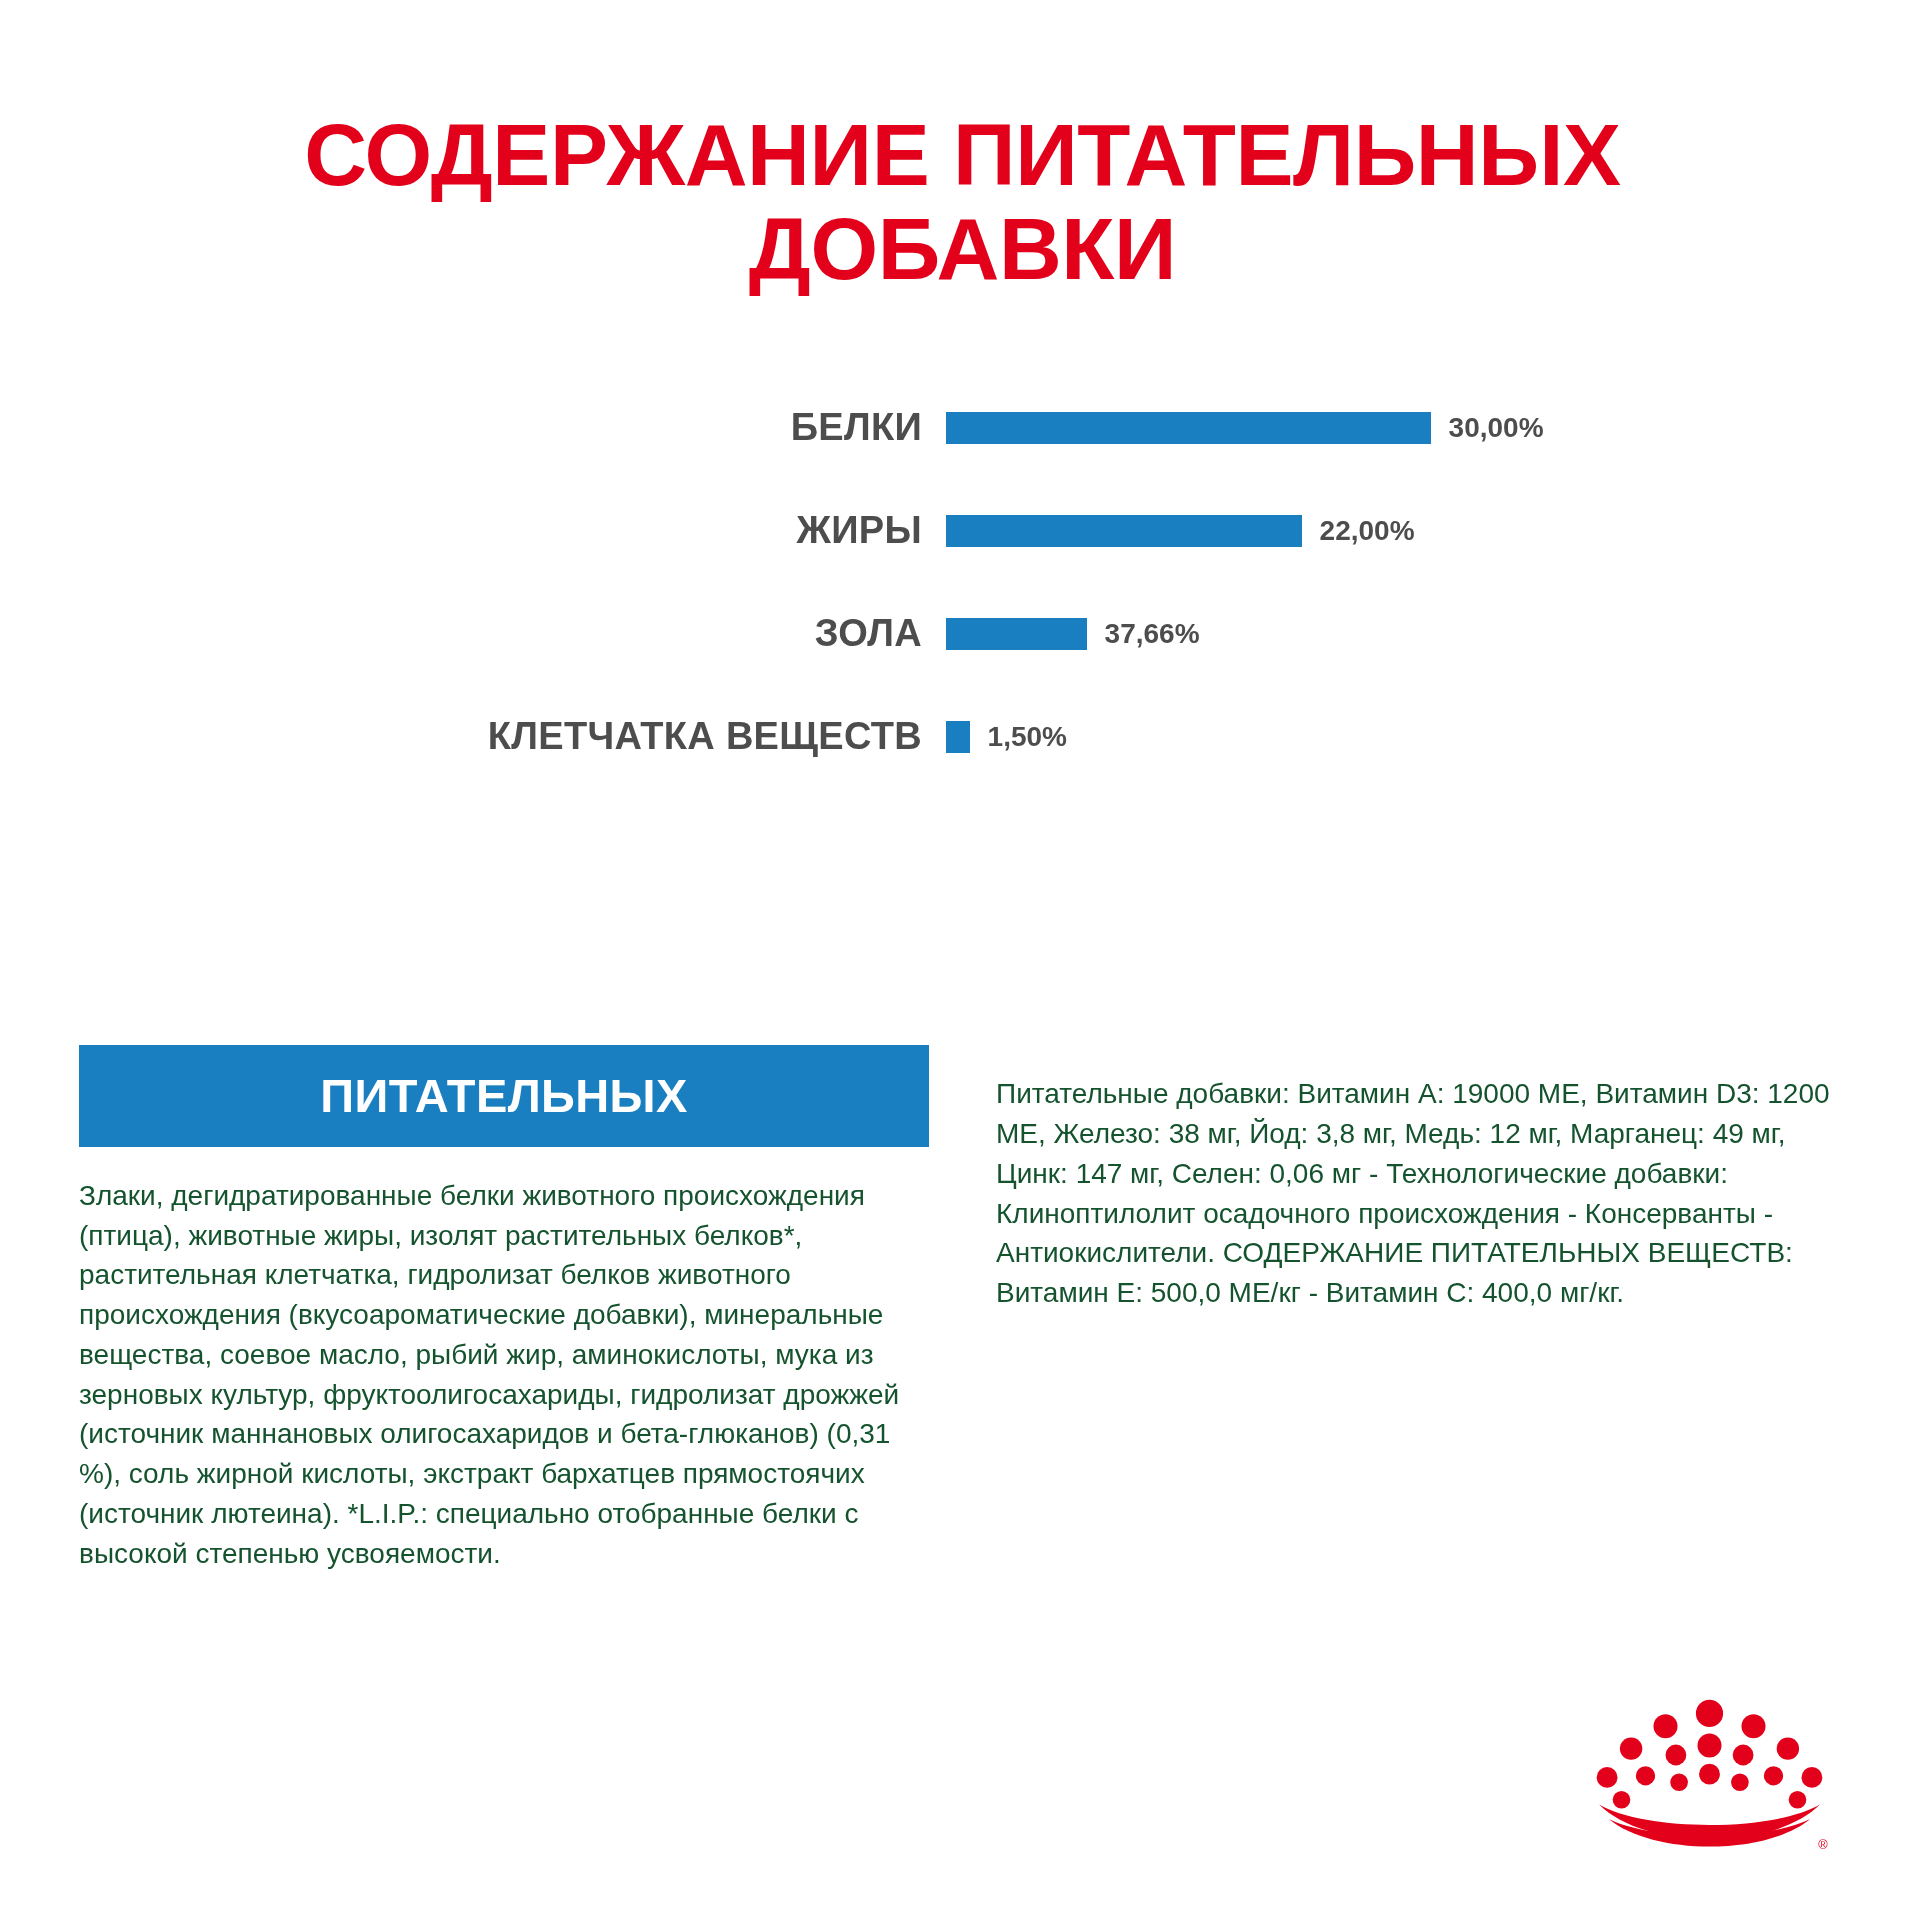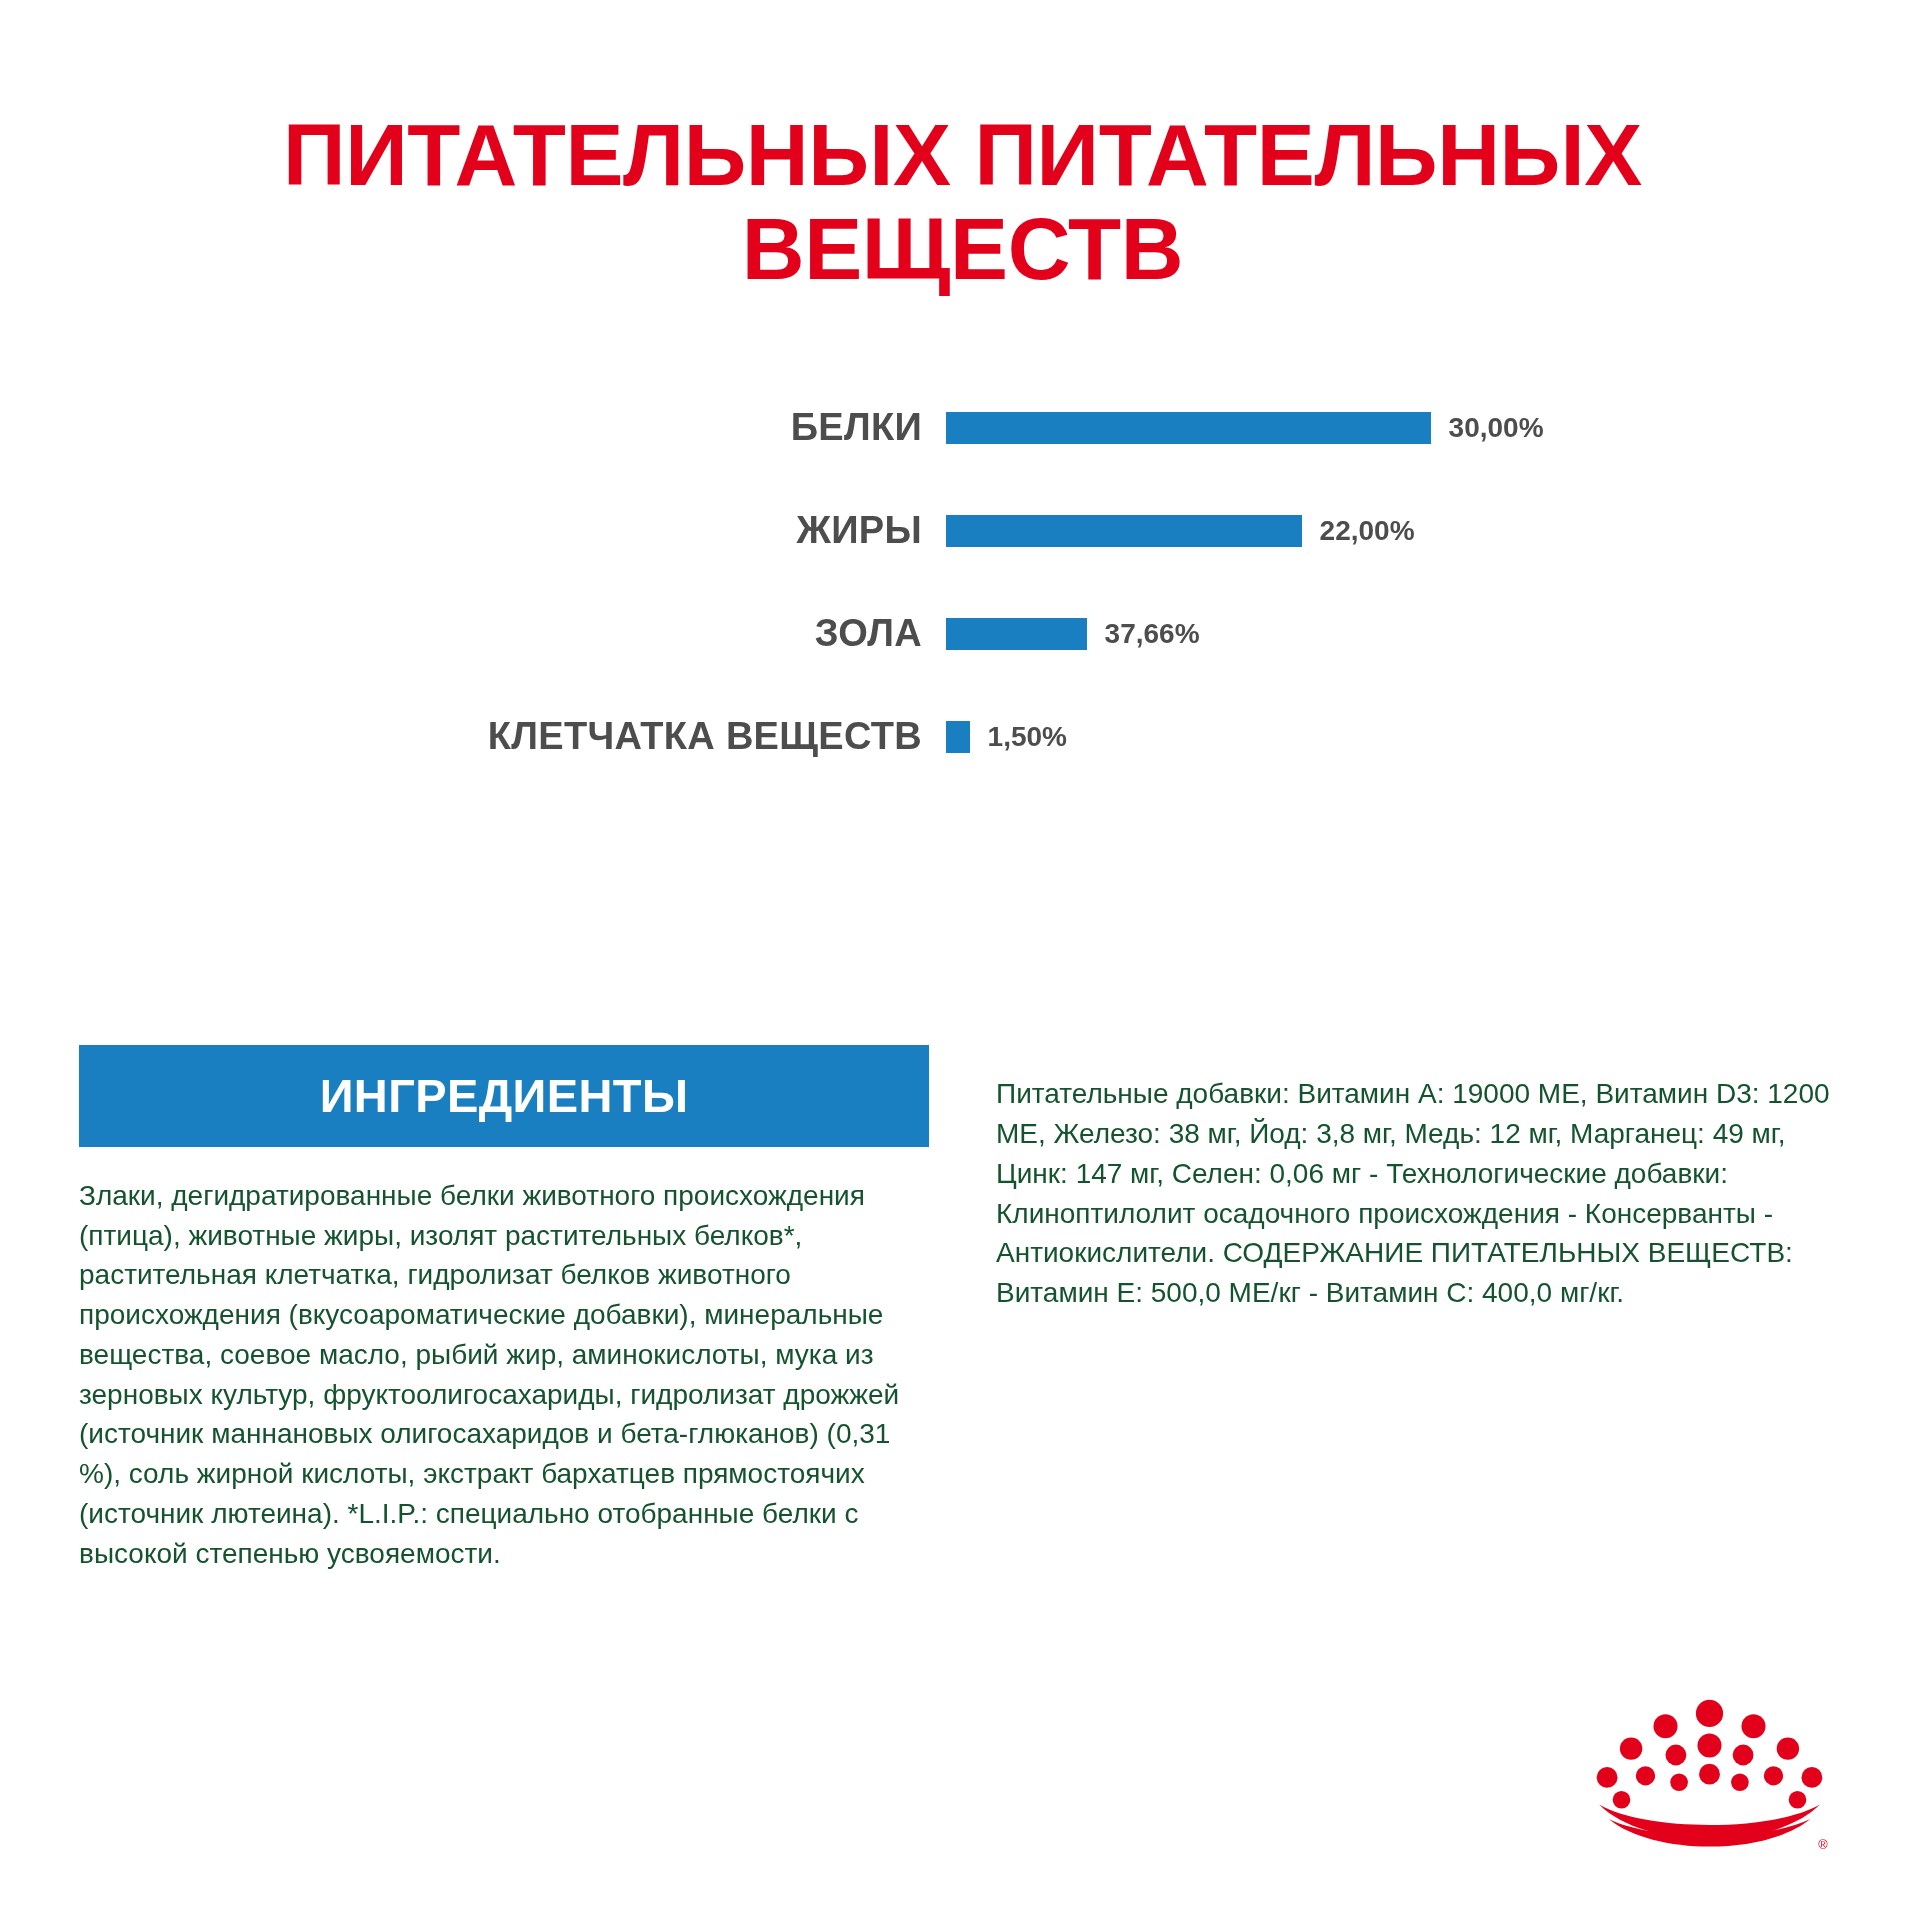--- a/index.html
+++ b/index.html
@@ -116,21 +116,21 @@
     width: 241px;
     height: 160px;
   }
   .logo svg { display: block; }
 </style>
 </head>
 <body>
 
 <div class="page">
 
-  <h1 class="title">ПИТАТЕЛЬНЫХ ПИТАТЕЛЬНЫХ ВЕЩЕСТВ</h1>
+  <h1 class="title">СОДЕРЖАНИЕ ПИТАТЕЛЬНЫХ ДОБАВКИ</h1>
 
   <div class="chart">
 
     <div class="chart-row">
       <div class="chart-label">БЕЛКИ</div>
       <div class="chart-track">
         <div class="chart-bar" style="width:485px"></div>
         <div class="chart-value">30,00%</div>
       </div>
     </div>
@@ -157,21 +157,21 @@
         <div class="chart-bar" style="width:24px"></div>
         <div class="chart-value">1,50%</div>
       </div>
     </div>
 
   </div>
 
   <div class="columns">
 
     <div class="col">
-      <div class="col-header">ИНГРЕДИЕНТЫ</div>
+      <div class="col-header">ПИТАТЕЛЬНЫХ</div>
       <div class="col-body">
         <p>Злаки, дегидратированные белки животного происхождения (птица), животные жиры, изолят растительных белков*, растительная клетчатка, гидролизат белков животного происхождения (вкусоароматические добавки), минеральные вещества, соевое масло, рыбий жир, аминокислоты, мука из зерновых культур, фруктоолигосахариды, гидролизат дрожжей (источник маннановых олигосахаридов и бета-глюканов) (0,31 %), соль жирной кислоты, экстракт бархатцев прямостоячих (источник лютеина).
 *L.I.P.: специально отобранные белки с высокой степенью усвояемости.</p>
       </div>
     </div>
 
     <div class="col">
       <div class="col-body">
         <p>Питательные добавки: Витамин А: 19000 МЕ, Витамин D3: 1200 МЕ, Железо: 38 мг, Йод: 3,8 мг, Медь: 12 мг, Марганец: 49 мг, Цинк: 147 мг, Селен: 0,06 мг - Технологические добавки: Клиноптилолит осадочного происхождения - Консерванты - Антиокислители. СОДЕРЖАНИЕ ПИТАТЕЛЬНЫХ ВЕЩЕСТВ: Витамин Е: 500,0 МЕ/кг - Витамин С: 400,0 мг/кг.</p>
       </div>

